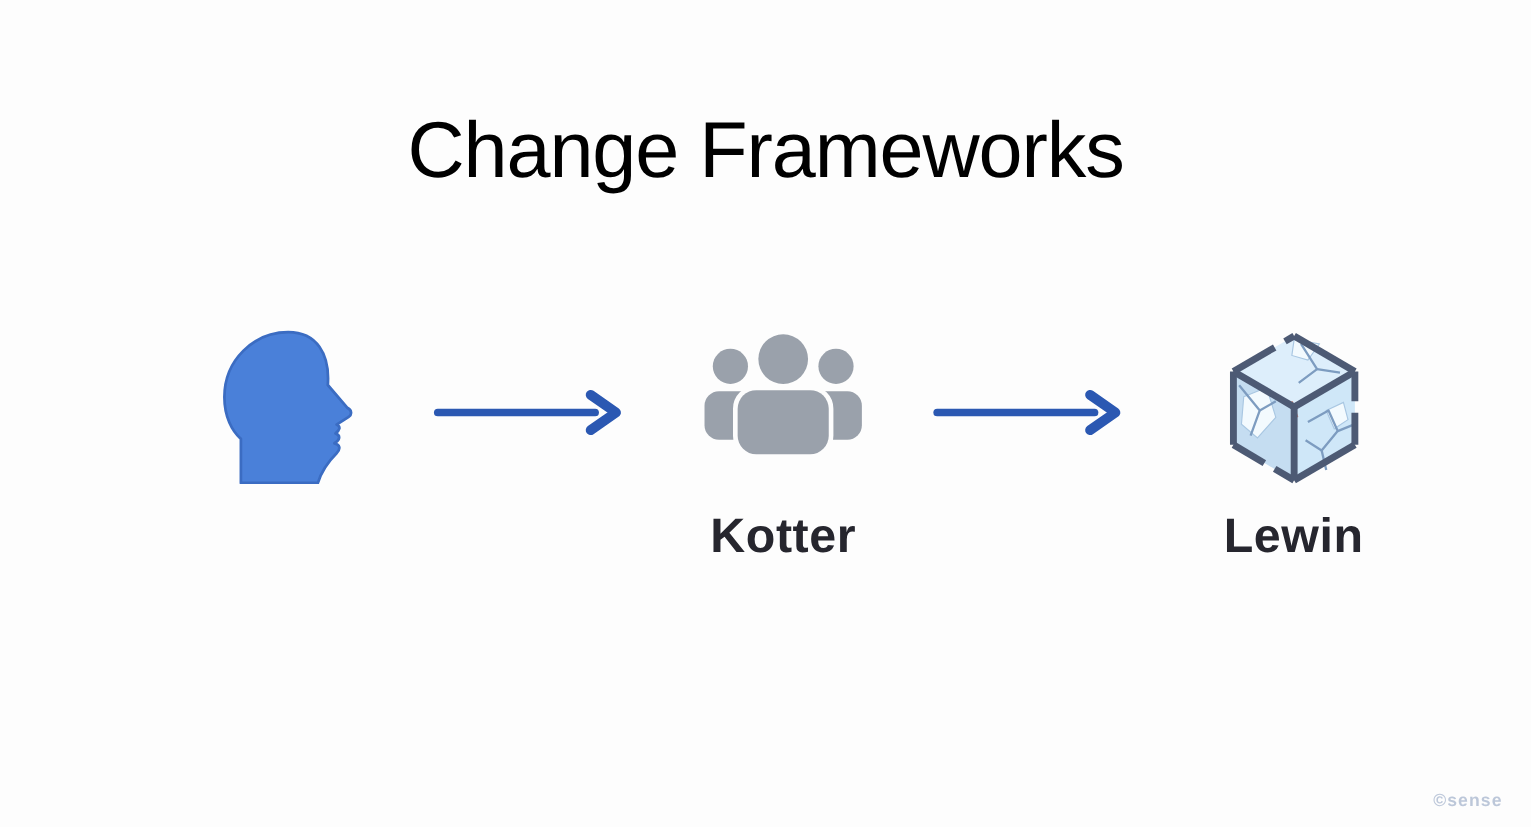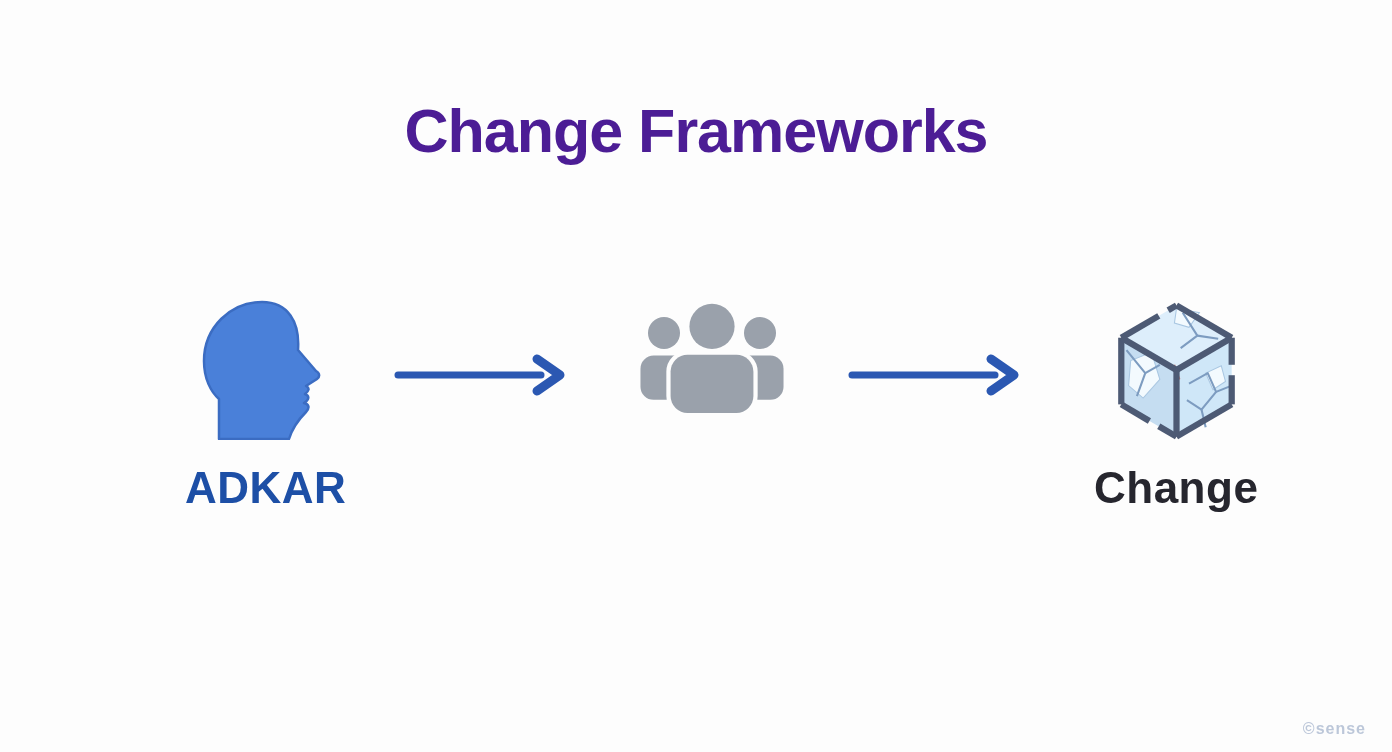--- a/index.html
+++ b/index.html
@@ -8,24 +8,24 @@
     background: #fdfdfd;
     position: relative;
     overflow: hidden;
     font-family: "Liberation Sans", sans-serif;
   }
   .title {
     position: absolute;
     top: 101px; left: 0;
     width: 100%;
     text-align: center;
-    font-size: 61px;
-    font-weight: 700;
+    font-size: 72px;
+    font-weight: 400;
     letter-spacing: -1px;
-    color: #4c1d95;
+    color: #000000;
     line-height: 1;
   }
   .fw-block {
     position: absolute;
     top: 300px;
     text-align: center;
   }
   .icon-wrap {
     height: 140px;
     display: flex;
@@ -70,21 +70,20 @@
 
 <div class="fw-block" id="block-adkar">
   <div class="icon-wrap">
     <svg width="122" height="140" viewBox="0 0 122 140" aria-hidden="true">
       <path d="M62 2 C31 2 4 27 4 61 C4 79 11 92 19 99 L19 139 L89 139
                C92 129 99 119 106 112 C110 108 109 104 104 103
                C109 100 110 96 105 94 C109 91 110 88 106 86
                L117 79 C120 77 120 73 116 71 L98 50 C100 22 88 2 62 2 Z" fill="#4a80d9" stroke="#3b6cc2" stroke-width="2.5" stroke-linejoin="round"></path>
     </svg>
   </div>
-  <span class="fw-label blue">ADKAR</span>
 </div>
 
 <svg class="arrow" id="arrow-1" width="178" height="46" viewBox="0 0 178 46" aria-hidden="true">
   <line x1="7" y1="23" x2="150" y2="23" stroke="#2b58b2" stroke-width="7" stroke-linecap="round"></line>
   <polyline points="146,7 169,23 146,39" fill="none" stroke="#2b58b2" stroke-width="9" stroke-linecap="round" stroke-linejoin="round"></polyline>
 </svg>
 
 <div class="fw-block" id="block-kotter">
   <div class="icon-wrap top-align">
     <svg width="160" height="115" viewBox="0 0 170 122" aria-hidden="true">
@@ -93,20 +92,21 @@
         <rect x="9" y="59" width="50" height="47" rx="14"></rect>
         <circle cx="136" cy="35" r="17"></circle>
         <rect x="111" y="59" width="50" height="47" rx="14"></rect>
         <g paint-order="stroke" stroke="#fdfdfd" stroke-width="9">
           <circle cx="85" cy="28" r="24"></circle>
           <rect x="41" y="58" width="88" height="62" rx="18"></rect>
         </g>
       </g>
     </svg>
   </div>
+  <span class="fw-label">Kotter</span>
 </div>
 
 <svg class="arrow" id="arrow-2" width="178" height="46" viewBox="0 0 178 46" aria-hidden="true">
   <line x1="7" y1="23" x2="150" y2="23" stroke="#2b58b2" stroke-width="7" stroke-linecap="round"></line>
   <polyline points="146,7 169,23 146,39" fill="none" stroke="#2b58b2" stroke-width="9" stroke-linecap="round" stroke-linejoin="round"></polyline>
 </svg>
 
 <div class="fw-block" id="block-lewin">
   <div class="icon-wrap">
     <svg width="125" height="140" viewBox="0 0 120 134" aria-hidden="true">
@@ -141,16 +141,16 @@
         <line x1="113" y1="72" x2="113" y2="100"></line>
         <line x1="7" y1="100" x2="34" y2="116"></line>
         <line x1="43" y1="121" x2="60" y2="131"></line>
         <line x1="113" y1="100" x2="60" y2="131"></line>
         <line x1="7" y1="36" x2="60" y2="67"></line>
         <line x1="113" y1="36" x2="60" y2="67"></line>
         <line x1="60" y1="67" x2="60" y2="131"></line>
       </g>
     </svg>
   </div>
-  <span class="fw-label">Change</span>
+  <span class="fw-label">Lewin</span>
 </div>
 
 <div class="watermark">©sense</div>
 
 </body></html>

